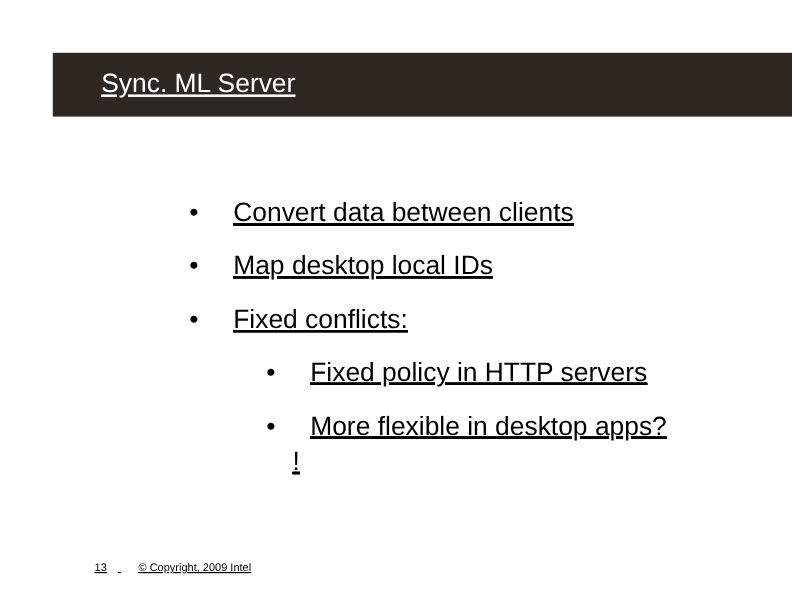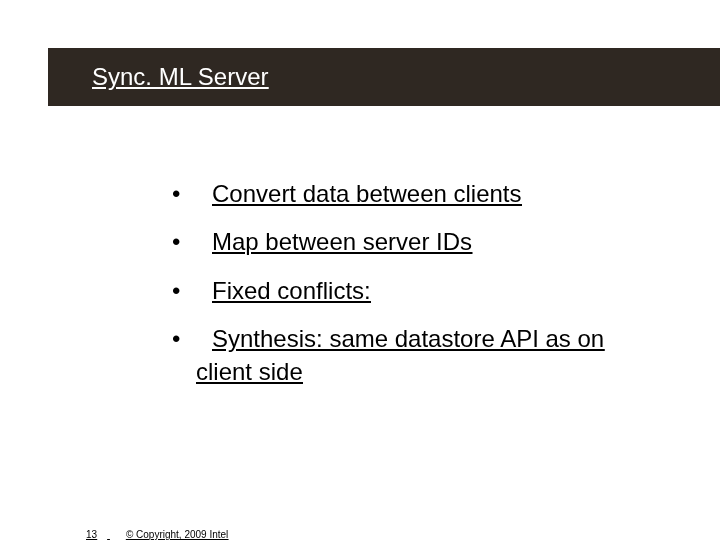--- a/index.html
+++ b/index.html
@@ -52,48 +52,53 @@
   ul.inner > li::before {
     content: "•";
     position: absolute;
     left: 14px;
     top: 0;
     font-size: 24px;
   }
   .footer {
     position: absolute;
     left: 22px;
-    bottom: 16px;
+    bottom: 34px;
     font-size: 10px;
     color: #000000;
   }
   .footer .pagenum {
     margin-right: 10px;
   }
 </style>
 </head>
 <body>
 
 <div class="title-bar">
   <span>Sync. ML Server</span>
 </div>
 
 <div class="content">
   <ul class="outer">
     <li>
       <span>Convert data between clients</span>
     </li>
     <li>
-      <span>Map between server IDs</span>
+      <span>Map desktop local IDs</span>
     </li>
     <li>
       <span>Fixed conflicts:</span>
-    </li>
-    <li>
-      <span>Synthesis: same datastore API as on client side</span>
+      <ul class="inner">
+        <li>
+          <span>Fixed policy in HTTP servers</span>
+        </li>
+        <li>
+          <span>More flexible in desktop apps? !</span>
+        </li>
+      </ul>
     </li>
   </ul>
 </div>
 
 <div class="footer">
   <span class="pagenum">13</span>
   <span>© Copyright, 2009 Intel</span>
 </div>
 
 </body></html>

